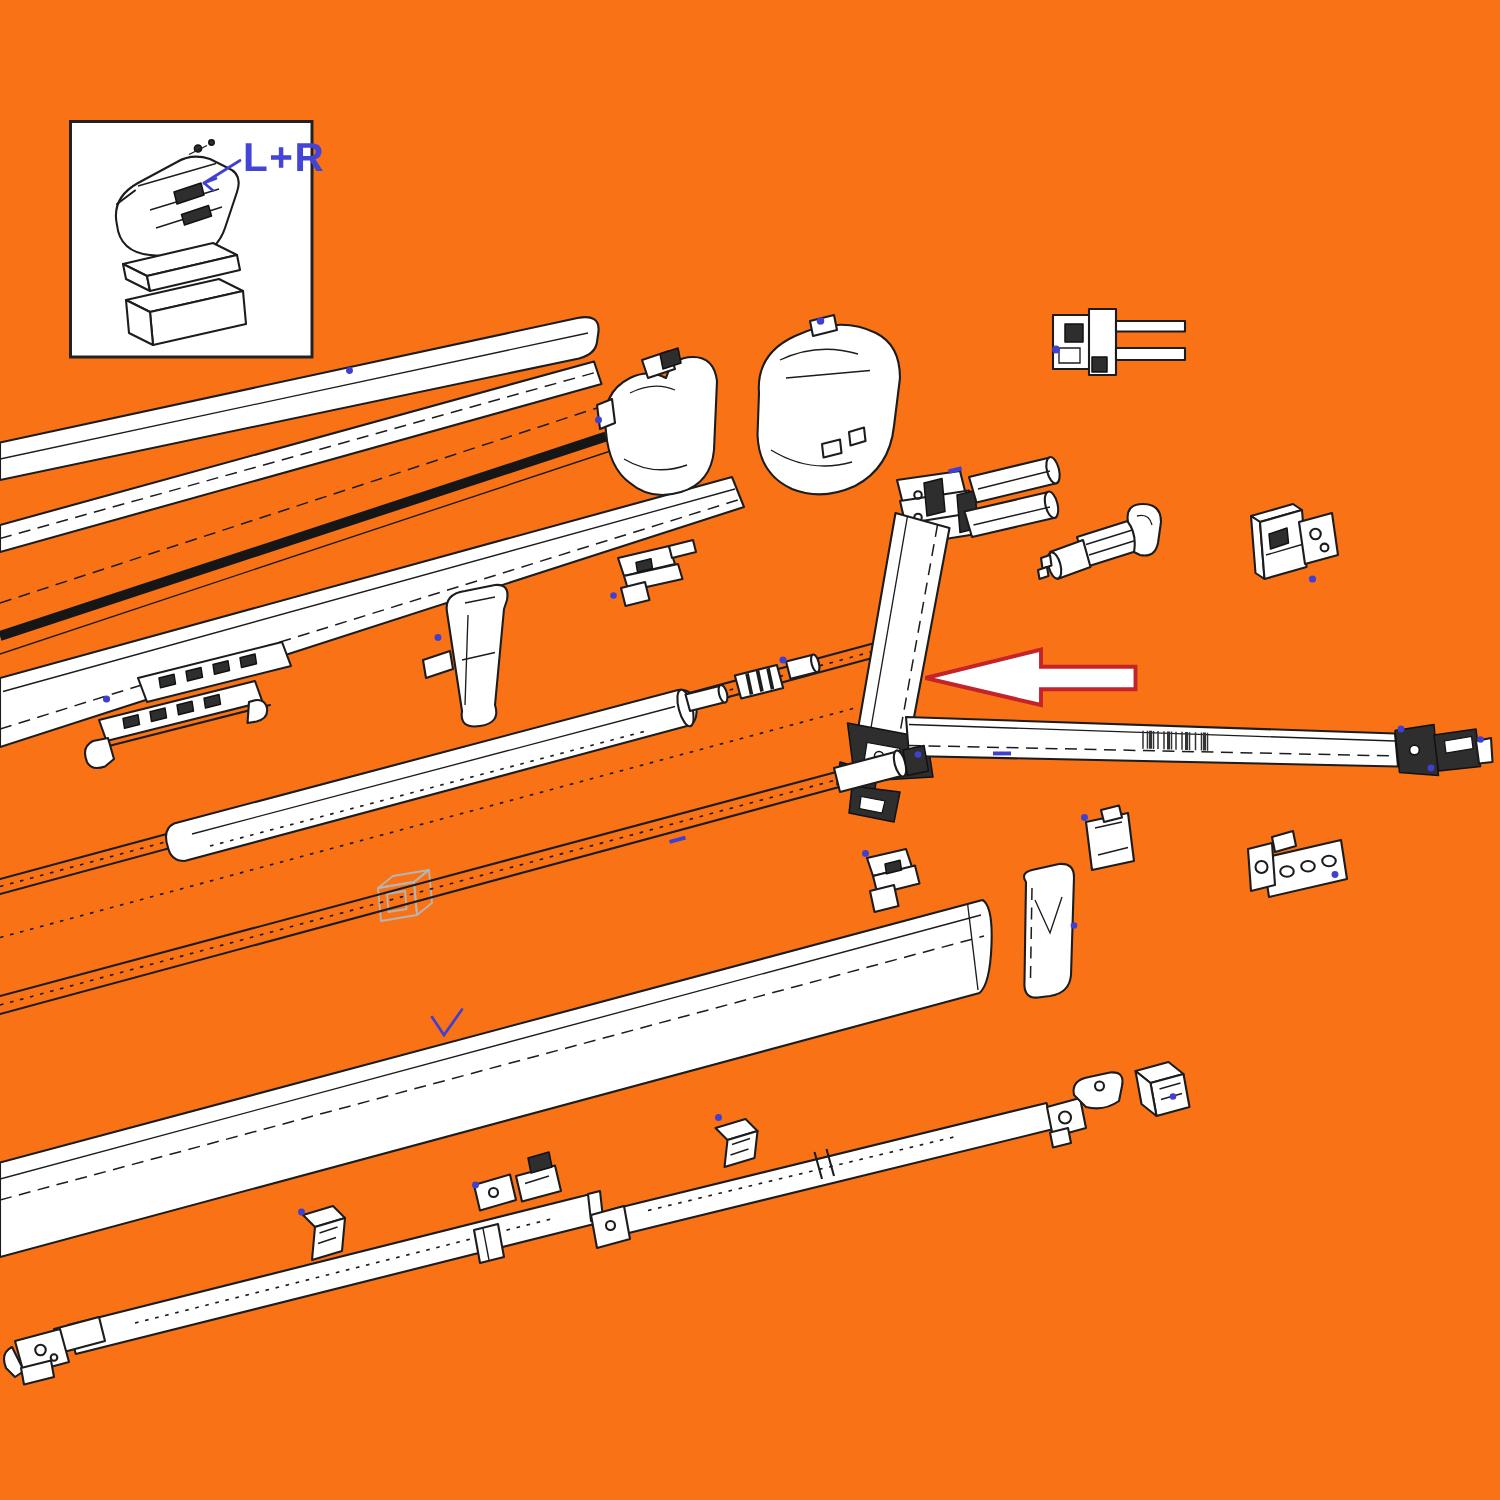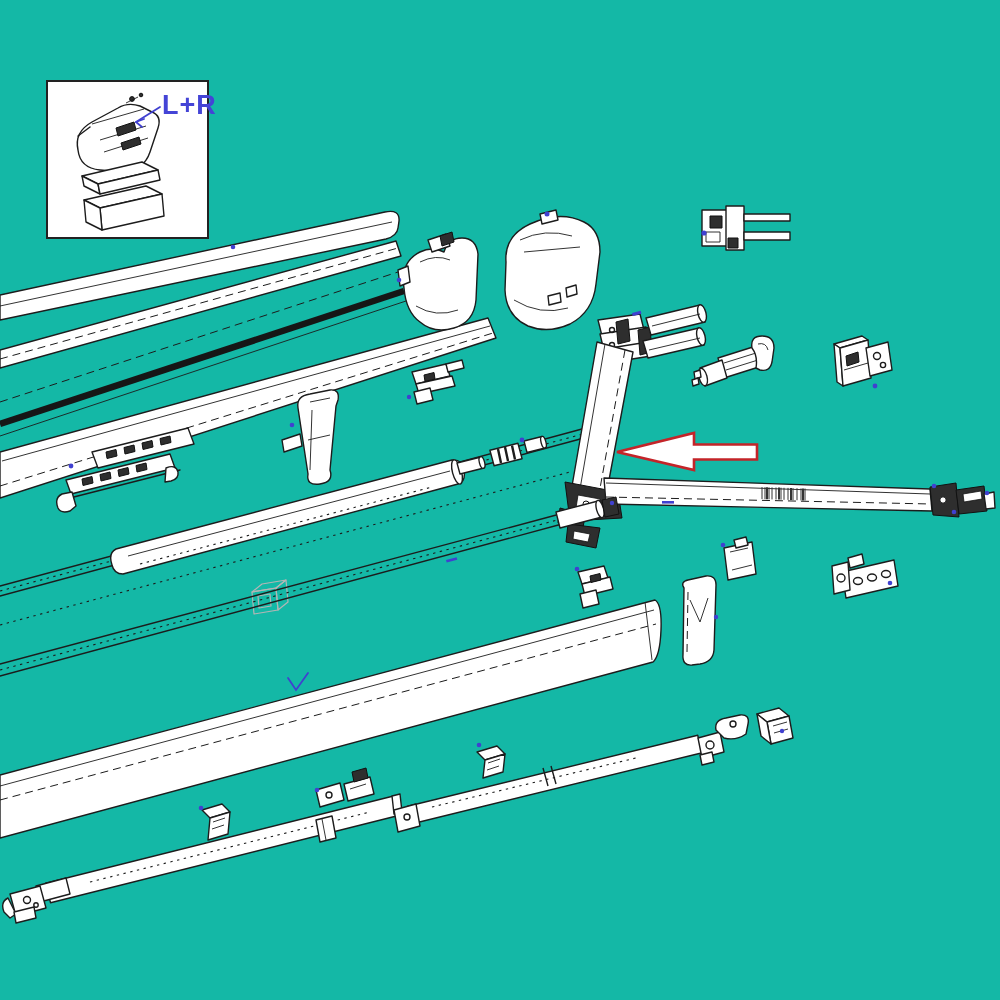--- a/index.html
+++ b/index.html
@@ -1,16 +1,16 @@
 <!DOCTYPE html>
 <html><head>
 <meta charset="utf-8">
 <style>
   html,body{margin:0;padding:0;background:#ffffff;}
-  .stage{position:relative;width:1000px;height:1000px;background:#14b8a6;overflow:hidden;
+  .stage{position:relative;width:1000px;height:1000px;background:#f97316;overflow:hidden;
          font-family:"Liberation Sans", sans-serif;}
   svg{display:block}
   svg .ln{stroke:#1c1c1c;stroke-width:1.4;fill:none;stroke-linejoin:round;stroke-linecap:round;}
   svg .w {stroke:#1c1c1c;stroke-width:1.4;fill:#ffffff;stroke-linejoin:round;}
   svg .d {stroke:#111111;stroke-width:1;fill:#2e2e2e;stroke-linejoin:round;}
   svg .thin{stroke:#1c1c1c;stroke-width:0.9;fill:none;}
   svg .hv{stroke:#1c1c1c;stroke-width:2.4;fill:none;}
   svg .strip{stroke:#161616;stroke-width:6.5;fill:none;}
   svg .dash{stroke:#1c1c1c;stroke-width:1;fill:none;stroke-dasharray:8 5;}
   svg .dots{stroke:#1c1c1c;stroke-width:1.1;fill:none;stroke-dasharray:2.4 4.5;}

